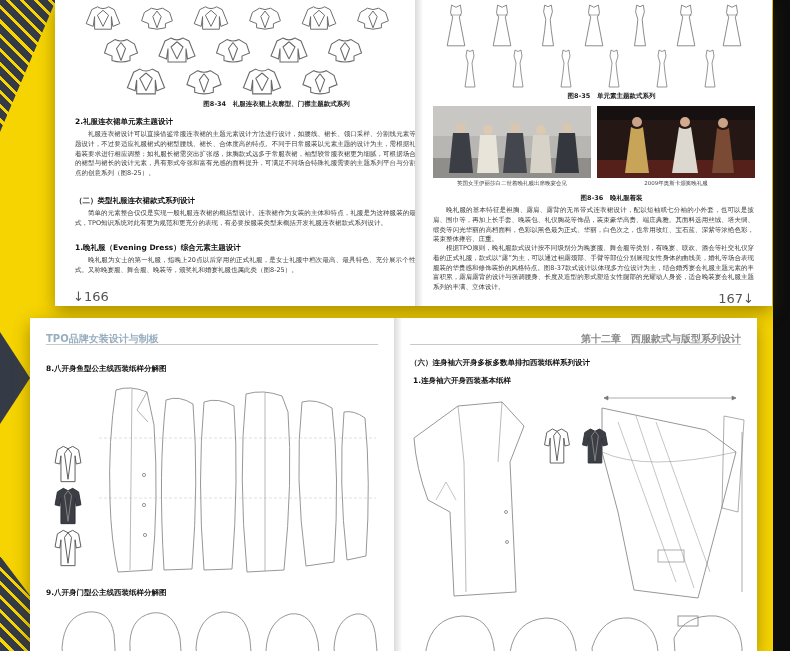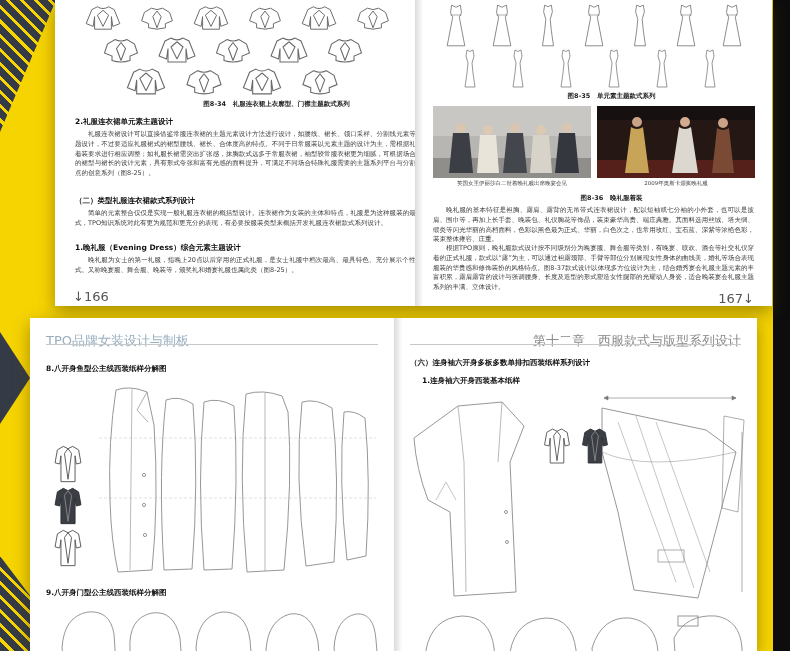--- a/index.html
+++ b/index.html
@@ -23,21 +23,21 @@
   .spine { position:absolute; top:0; bottom:0; width:12px;
     background:linear-gradient(90deg,rgba(0,0,0,.14),rgba(0,0,0,0) 70%); pointer-events:none; }
 
   .abs { position:absolute; }
   .cap { position:absolute; left:0; right:0; text-align:center; font-weight:bold;
     font-size:6.5px; color:#222;margin-left:36px; }
   .h { position:absolute; font-weight:bold; font-size:7.5px; color:#111; white-space:nowrap; }
   .body-text { position:absolute; font-size:6.5px; line-height:1.5; color:#3c3c3c;
     text-align:justify; text-indent:2em; word-break:break-all; }
   .pagenum { position:absolute; font-size:13px; color:#555; }
-  .run-head { position:absolute; font-size:13px; white-space:nowrap; }
+  .run-head { position:absolute; font-size:10px; white-space:nowrap;font-weight:bold; }
   .rule { position:absolute; height:1px; background:#c8c8c8; }
   .photo-cap { position:absolute; font-size:5.5px; color:#444; text-align:center; }
   svg { display:block; }
   .defs { position:absolute; width:0; height:0; overflow:hidden; }
 </style>
 </head>
 <body>
 
 <svg class="defs" aria-hidden="true">
   <defs>
@@ -205,21 +205,21 @@
           <path d="M222,46 Q224,16 246,10 Q268,7 274,38 L276,60 L224,60 Z"></path>
           <path d="M290,44 Q292,14 312,10 Q330,8 332,36 L334,60 L292,60 Z"></path>
         </g>
       </svg>
     </section>
 
     <section class="page" style="left:364px;width:363px">
       <div class="run-head" style="right:16px;top:14px;color:#8a8a8a">第十二章　西服款式与版型系列设计</div>
       <div class="rule" style="left:16px;right:16px;top:26px"></div>
       <div class="h" style="left:16px;top:40px">（六）连身袖六开身多板多数单排扣西装纸样系列设计</div>
-      <div class="h" style="left:28px;top:58px">1.连身袖六开身西装基本纸样</div>
+      <div class="h" style="left:19px;top:58px">1.连身袖六开身西装基本纸样</div>
 
       <svg class="abs" style="left:12px;top:74px" width="340" height="212" viewBox="0 0 340 212">
         <g stroke="#8b8b8b" fill="none" stroke-width="0.9">
           <path d="M8,46 L52,14 L96,10 L118,34 L104,70 L110,200 L48,204 L44,120 L22,108 Q10,76 8,46 Z"></path>
           <path d="M52,14 L58,70 L60,200" stroke-width="0.6"></path>
           <path d="M96,10 L92,70" stroke-width="0.6"></path>
           <circle cx="100" cy="120" r="1.5"></circle>
             <circle cx="101" cy="150" r="1.5"></circle>
           <path d="M30,108 L40,90 L50,108" stroke-width="0.5"></path>
           <path d="M196,16 L300,38 L330,60 L312,130 L292,206 L228,198 L212,120 L196,60 Z"></path>

